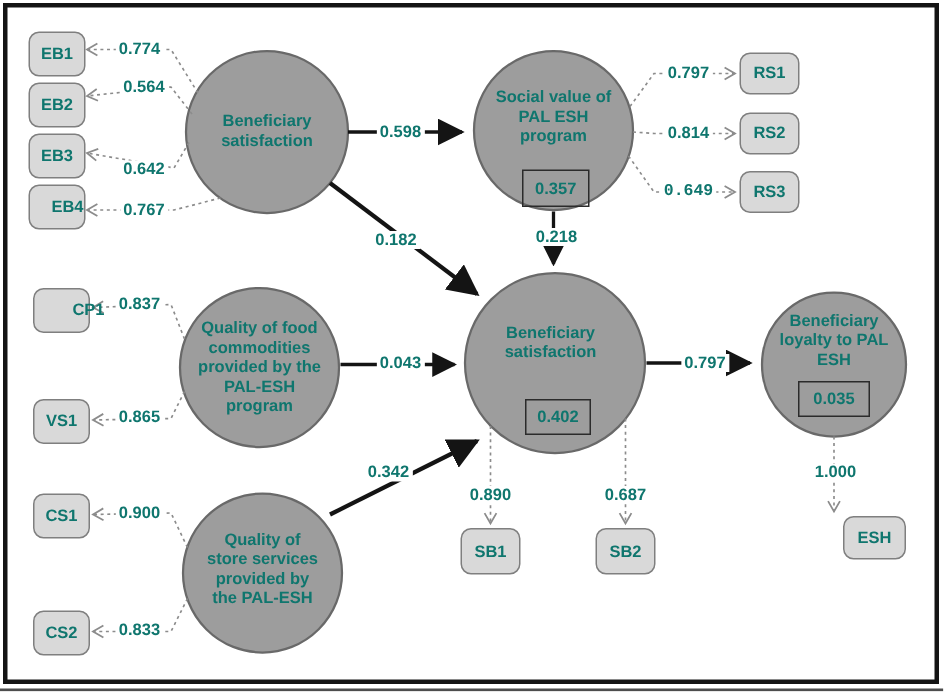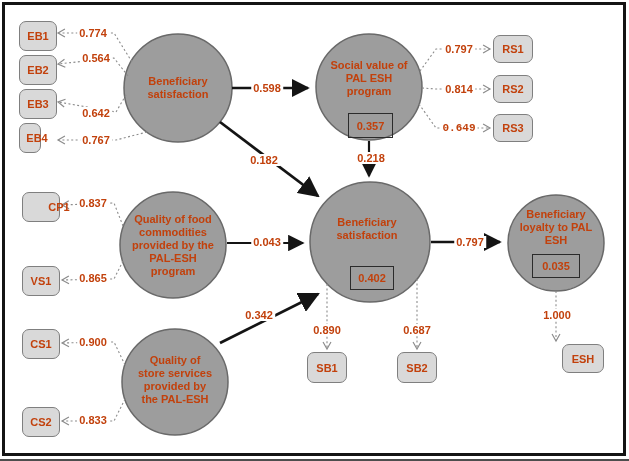--- a/index.html
+++ b/index.html
@@ -1,18 +1,18 @@
 <!DOCTYPE html>
 <html><head>
 <meta charset="utf-8">
 <style>
   html,body{margin:0;padding:0;background:#fff;}
   .stage{
     position:relative;width:629px;height:461px;background:#fff;overflow:hidden;
-    font-family:"Liberation Sans","DejaVu Sans",sans-serif;color:#c2410c;
+    font-family:"Liberation Sans","DejaVu Sans",sans-serif;color:#0f766e;
   }
   .frame{position:absolute;left:2px;top:2px;width:618px;height:448px;border:3px solid #141414;}
   .bottom-rule{position:absolute;left:0;bottom:0;width:629px;height:2px;background:#4d4d4d;}
   svg.layer{position:absolute;left:0;top:0;}
   .ibox{
     position:absolute;background:#d9d9d9;border:1.5px solid #7f7f7f;border-radius:7px;
     display:flex;align-items:center;justify-content:center;
     font-size:11px;font-weight:bold;box-sizing:border-box;
   }
   .clabel{
@@ -76,21 +76,21 @@
       <path d="M369,141 L369,176" stroke-width="2.2" marker-end="url(#ah)"></path>
       <path d="M227,243 L303,243" stroke-width="2.2" marker-end="url(#ah)"></path>
       <path d="M220,343 L318,294" stroke-width="2.8" marker-end="url(#ah)"></path>
       <path d="M431,242 L500,242" stroke-width="2.4" marker-end="url(#ah)"></path>
     </g>
   </svg>
 
   <div class="ibox" style="left:19px;top:21px;width:38px;height:30px;">EB1</div>
   <div class="ibox" style="left:19px;top:55px;width:38px;height:30px;">EB2</div>
   <div class="ibox" style="left:19px;top:89px;width:38px;height:30px;">EB3</div>
-  <div class="ibox" style="left:19px;top:123px;width:22px;height:30px;padding-left:14px;">EB4</div>
+  <div class="ibox" style="left:19px;top:123px;width:38px;height:30px;padding-left:14px;">EB4</div>
   <div class="ibox" style="left:22px;top:192px;width:38px;height:30px;padding-left:36px;">CP1</div>
   <div class="ibox" style="left:22px;top:266px;width:38px;height:30px;">VS1</div>
   <div class="ibox" style="left:22px;top:329px;width:38px;height:30px;">CS1</div>
   <div class="ibox" style="left:22px;top:407px;width:38px;height:30px;">CS2</div>
   <div class="ibox" style="left:493px;top:35px;width:40px;height:28px;">RS1</div>
   <div class="ibox" style="left:493px;top:75px;width:40px;height:28px;">RS2</div>
   <div class="ibox" style="left:493px;top:114px;width:40px;height:28px;">RS3</div>
   <div class="ibox" style="left:307px;top:352px;width:40px;height:31px;">SB1</div>
   <div class="ibox" style="left:397px;top:352px;width:40px;height:31px;">SB2</div>
   <div class="ibox" style="left:562px;top:344px;width:42px;height:29px;">ESH</div>

